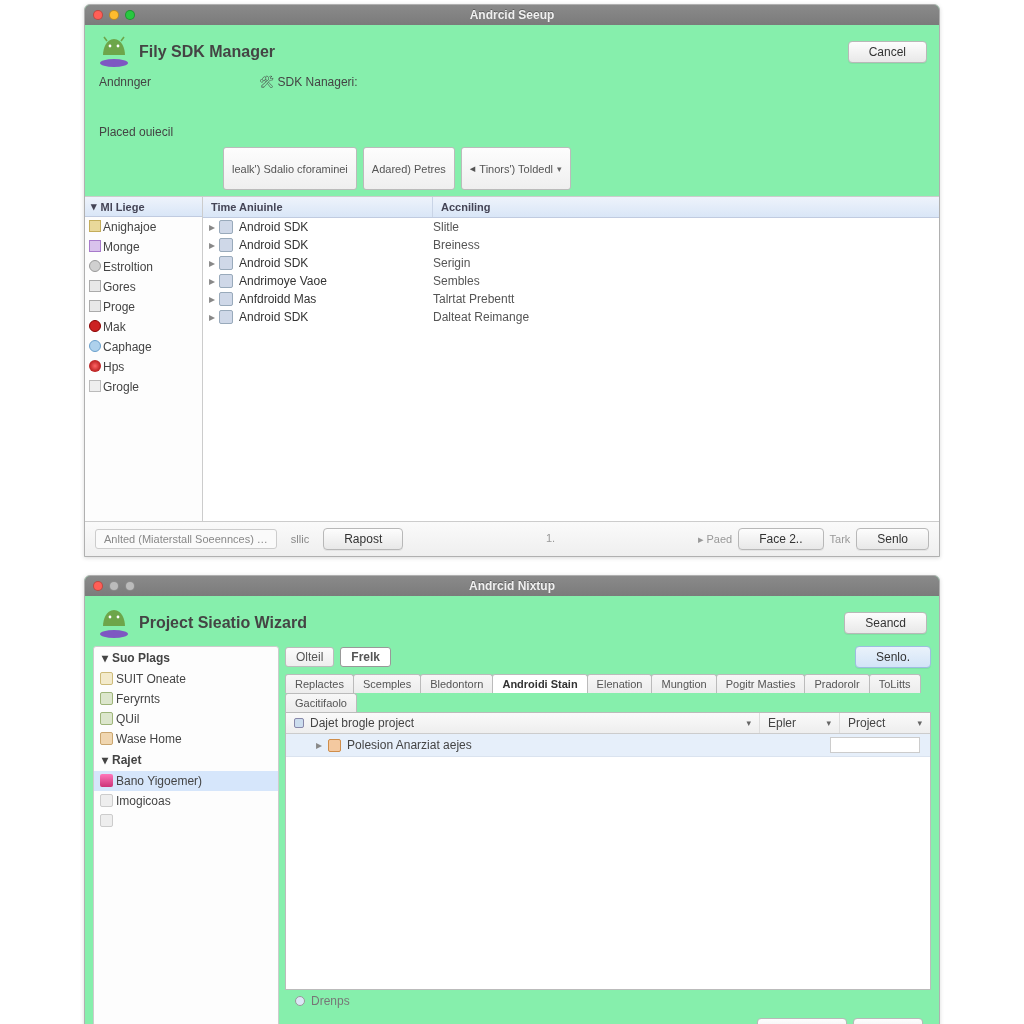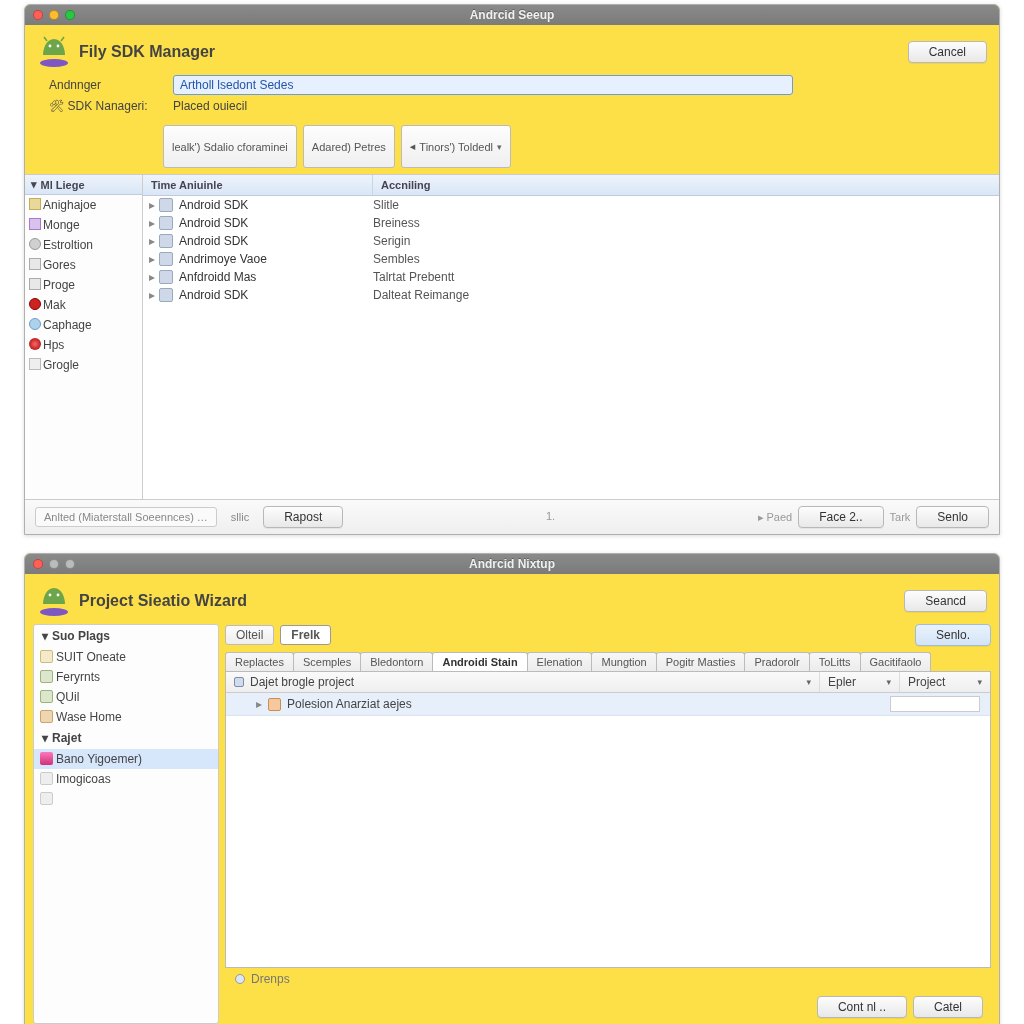--- a/index.html
+++ b/index.html
@@ -1,32 +1,32 @@
 <!DOCTYPE html>
 <html><head>
 <meta charset="utf-8">
 <style>
 * { box-sizing: border-box; margin: 0; padding: 0; font-family: "Lucida Grande", Arial, sans-serif; }
 body { background: #fff; font-size: 12px; color: #333; }
 
-.window { width: 976px; margin: 4px auto 0; border: 1px solid #b0b0b0; border-radius: 6px 6px 0 0; overflow: hidden; box-shadow: 0 1px 4px rgba(0,0,0,0.15); background: #fde047; }
+.window { width: 856px; margin: 4px auto 0; border: 1px solid #b0b0b0; border-radius: 6px 6px 0 0; overflow: hidden; box-shadow: 0 1px 4px rgba(0,0,0,0.15); background: #86efac; }
 .titlebar { background: linear-gradient(#8a8a8a,#7b7b7b); height: 20px; display: flex; align-items: center; position: relative; }
 .traffic { display: flex; gap: 6px; margin-left: 8px; }
 .dot { width: 10px; height: 10px; border-radius: 50%; border: 1px solid rgba(0,0,0,0.25); }
 .dot.red { background: #ff5f57; } .dot.yellow { background: #febc2e; } .dot.green { background: #28c840; }
 .title { position: absolute; left:0; right:0; text-align:center; color:#f0f0f0; font-size:12px; font-weight:bold; text-shadow:0 -1px 0 rgba(0,0,0,0.3); }
 
 .header { display:flex; align-items:center; padding:10px 12px 0; }
 .logo { width: 34px; height: 34px; margin-right: 8px; position:relative; }
 .logo svg { width:100%; height:100%; }
 .h1 { font-size: 16px; font-weight: bold; color:#444; }
 .cancel { margin-left:auto; }
 .btn { background: linear-gradient(#fdfdfd,#e8e8e8); border:1px solid #b8b8b8; border-radius:4px; padding:3px 20px; font-size:12px; color:#333; cursor:pointer; box-shadow: 0 1px 0 rgba(0,0,0,0.05); }
 
-.form { padding: 6px 24px 4px; display:grid; grid-template-columns: 124px 1fr; row-gap:4px; align-items:center; }
+.form { padding: 6px 14px 4px; display:grid; grid-template-columns: 124px 1fr; row-gap:4px; align-items:center;gap:36px; }
 .form label { font-size:12px; color:#444; }
 .input { border:1px solid #aab; border-radius:3px; padding:2px 6px; font-size:12px; width:620px; background:#fff; }
 .input.sel { background:#e6f0ff; border-color:#6b9bd8; color:#2255aa; }
 .combo-row { margin:4px 0 6px 138px; display:flex; gap:6px; }
 .combo { border:1px solid #bbb; border-radius:3px; padding:14px 8px; font-size:11px; background:linear-gradient(#fdfdfd,#efefef); color:#555; display:inline-flex; align-items:center; gap:4px; }
 
 .split { display:flex; border-top:1px solid #ccc; }
 .sidebar { width:118px; border-right:1px solid #ccc; background:#fdfdfd; min-height:324px; }
 .side-head { background:linear-gradient(#eef3fb,#d9e6f7); padding:3px 6px; font-size:11px; font-weight:bold; color:#445; border-bottom:1px solid #c0cbe0; display:flex; align-items:center; gap:4px; }
 .side-item { padding:3px 6px 3px 18px; font-size:12px; color:#444; position:relative; cursor:pointer; }
@@ -111,21 +111,20 @@
           <circle cx="13" cy="11" r="1.4" fill="#fff"></circle>
           <circle cx="21" cy="11" r="1.4" fill="#fff"></circle>
         </svg>
     </div>
     <div class="h1">Fily SDK Manager</div>
     <button class="btn cancel">Cancel</button>
   </div>
 
   <div class="form">
     <label>Andnnger</label>
-    <input class="input sel" value="Artholl lsedont Sedes" style="">
     <label>🛠 <span>SDK Nanageri:</span></label>
     <label>Placed ouiecil</label>
     <div></div>
   </div>
   <div class="combo-row">
     <span class="combo">
         <span>lealk') Sdalio cforaminei</span>
       </span>
     <span class="combo">
         <span>Adared) Petres</span>

